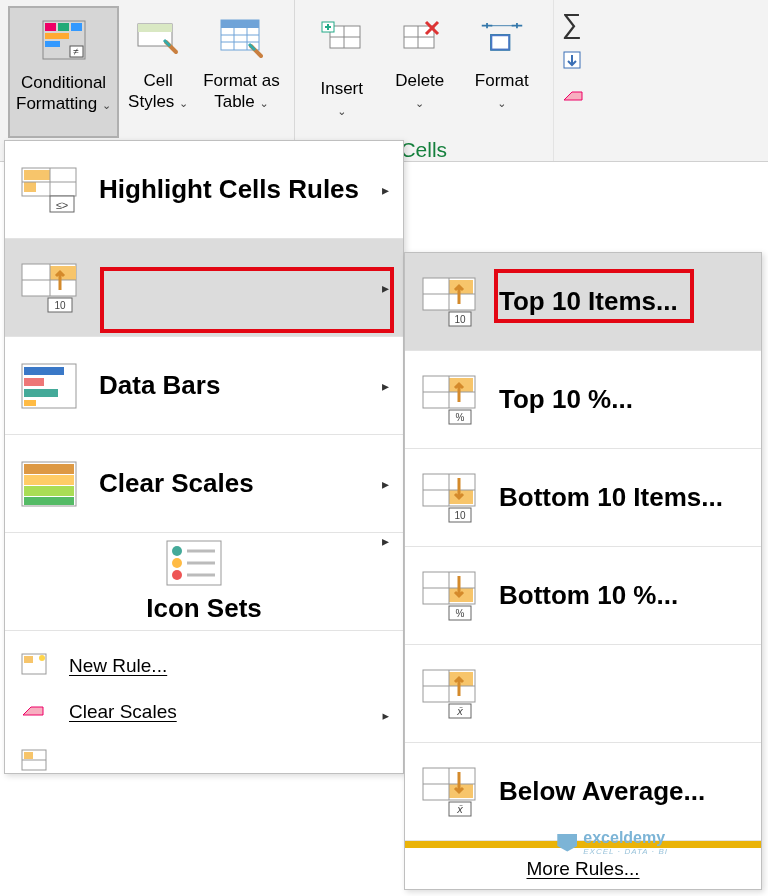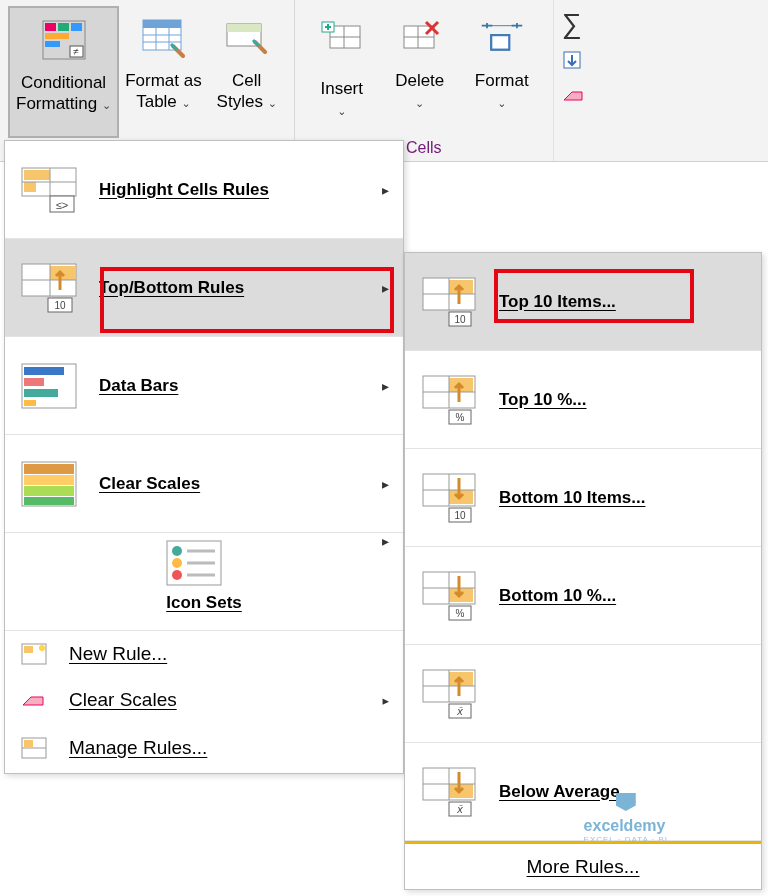--- a/index.html
+++ b/index.html
@@ -54,22 +54,22 @@
     text-align: center;
     font-size: 17px;
     line-height: 1.25;
   }
   .ribbon-btn .dd {
     font-size: 11px;
     color: #444;
     margin-top: 2px;
   }
   .ribbon-group-label {
-    font-size: 16px;
-    color: #701a75;
+    font-size: 21px;
+    color: #15803d;
     text-align: center;
     margin-top: auto;
     padding-bottom: 4px;
   }
   .cells-group {
     position: relative;
   }
   .cells-row {
     display: flex;
   }
@@ -115,35 +115,34 @@
   .menu-item-large .mi-icon {
     width: 60px;
     height: 60px;
     flex: 0 0 60px;
     margin-right: 20px;
     display: flex;
     align-items: center;
     justify-content: center;
   }
   .menu-item-large .mi-text {
-    font-size: 17px;
+    font-size: 26px;
     font-weight: 600;
-    text-decoration: underline;
     text-underline-offset: 3px;
   }
   .menu-item-large .arrow {
     position: absolute;
     right: 14px;
     font-size: 14px;
     color: #333;
   }
 
   .menu-item-small {
     display: flex;
-    align-items: center;
+    align-items: flex-end;
     height: 46px;
     padding: 0 14px;
     cursor: pointer;
     position: relative;
   }
   .menu-item-small .sm-icon {
     width: 30px;
     height: 26px;
     margin-right: 20px;
     display: flex;
@@ -157,52 +156,52 @@
   }
   .menu-item-small .arrow {
     position: absolute; right: 14px; font-size: 13px; color:#333;
   }
 
   .menu-more {
     height: 48px;
     display:flex;
     align-items:center;
     justify-content:center;
-    border-top: 3px solid #eab308;
+    border-top: 7px solid #eab308;
   }
   .menu-more span {
     font-size: 19px;
     text-decoration: underline;
     text-underline-offset: 3px;
   }
 
   .highlight-box {
     border: 4px solid #e30613;
     position: absolute;
     pointer-events: none;
   }
 
   .watermark {
     position: absolute;
     right: 100px;
-    bottom: 52px;
+    bottom: 40px;
     font-size: 16px;
     color: #7cb4d6;
     font-weight: 600;
     display:flex;
     align-items:center;
     gap:6px;
-    flex-direction:column;
   }
   .watermark small {
     display:block;
     font-size:8px;
     letter-spacing:1px;
     color:#9bc4db;
     font-weight:400;
+    font-style:italic;
   }
   .watermark .wm-icon {
     width:20px;height:18px;background:#7cb4d6;
     clip-path: polygon(0 0,100% 0,100% 70%,50% 100%,0 70%);
     position:relative;
   }
 
 </style>
 </head>
 <body>
@@ -224,45 +223,45 @@
             <text x="34" y="35" font-size="10" text-anchor="middle" fill="#333">≠</text>
           </svg>
         </div>
         <div class="label"><span style="white-space:pre-line;">Conditional
 Formatting</span> <span class="dd">⌄</span></div>
       </div>
 
       <div class="ribbon-btn">
         <div class="icon-slot">
           <svg width="44" height="40" viewBox="0 0 44 40">
+            <rect x="2" y="6" width="34" height="22" fill="#fff" stroke="#888"></rect>
+            <rect x="2" y="6" width="34" height="8" fill="#d9e8c3"></rect>
+            <path d="M30 24 L40 34" stroke="#c97f3f" stroke-width="4" stroke-linecap="round"></path>
+            <path d="M28 22 L34 28" stroke="#3aa" stroke-width="3"></path>
+          </svg>
+        </div>
+        <div class="label"><span style="white-space:pre-line;">Cell
+Styles</span> <span class="dd">⌄</span></div>
+      </div>
+
+      <div class="ribbon-btn">
+        <div class="icon-slot">
+          <svg width="44" height="40" viewBox="0 0 44 40">
             <rect x="2" y="2" width="38" height="30" fill="#fff" stroke="#6fa3d8"></rect>
             <rect x="2" y="2" width="38" height="8" fill="#6fa3d8"></rect>
             <line x1="2" y1="17" x2="40" y2="17" stroke="#6fa3d8"></line>
             <line x1="2" y1="24" x2="40" y2="24" stroke="#6fa3d8"></line>
             <line x1="15" y1="2" x2="15" y2="32" stroke="#6fa3d8"></line>
             <line x1="28" y1="2" x2="28" y2="32" stroke="#6fa3d8"></line>
             <path d="M32 28 L42 38" stroke="#c97f3f" stroke-width="4" stroke-linecap="round"></path>
             <path d="M30 26 L36 32" stroke="#3aa" stroke-width="3"></path>
           </svg>
         </div>
         <div class="label"><span style="white-space:pre-line;">Format as
 Table</span> <span class="dd">⌄</span></div>
-      </div>
-
-      <div class="ribbon-btn">
-        <div class="icon-slot">
-          <svg width="44" height="40" viewBox="0 0 44 40">
-            <rect x="2" y="6" width="34" height="22" fill="#fff" stroke="#888"></rect>
-            <rect x="2" y="6" width="34" height="8" fill="#d9e8c3"></rect>
-            <path d="M30 24 L40 34" stroke="#c97f3f" stroke-width="4" stroke-linecap="round"></path>
-            <path d="M28 22 L34 28" stroke="#3aa" stroke-width="3"></path>
-          </svg>
-        </div>
-        <div class="label"><span style="white-space:pre-line;">Cell
-Styles</span> <span class="dd">⌄</span></div>
       </div>
     </div>
   </div>
 
   <div class="ribbon-group cells-group" style="flex-direction:column;">
     <div class="cells-row">
       <div class="ribbon-btn" style="min-width:78px;gap:8px;">
         <div class="icon-slot">
           <svg width="44" height="36" viewBox="0 0 44 36">
             <rect x="10" y="6" width="30" height="22" fill="#fff" stroke="#888"></rect>
@@ -341,21 +340,20 @@
       <svg width="58" height="52" viewBox="0 0 58 52">
         <rect x="2" y="2" width="54" height="32" fill="#fff" stroke="#999"></rect>
         <rect x="30" y="4" width="26" height="14" fill="#f7c56b"></rect>
         <line x1="30" y1="2" x2="30" y2="34" stroke="#999"></line>
         <line x1="2" y1="18" x2="56" y2="18" stroke="#999"></line>
         <path d="M40 28 L40 10 M36 14 L40 10 L44 14" stroke="#d48a2b" stroke-width="3" fill="none"></path>
         <rect x="28" y="36" width="24" height="14" fill="#fff" stroke="#666"></rect>
         <text x="40" y="47" text-anchor="middle" font-size="10" fill="#444">10</text>
       </svg>
     </div>
-    <div class="mi-text">Top/Bottom Rules</div>
     <div class="arrow">▸</div>
   </div>
 
   <div class="menu-item-large">
     <div class="mi-icon">
       <svg width="58" height="48" viewBox="0 0 58 48">
         <rect x="2" y="2" width="54" height="44" fill="#fff" stroke="#999"></rect>
         <rect x="4" y="5" width="40" height="8" fill="#3a78c7"></rect>
         <rect x="4" y="16" width="20" height="8" fill="#e77"></rect>
         <rect x="4" y="27" width="34" height="8" fill="#4a9"></rect>
@@ -418,21 +416,20 @@
   </div>
 
   <div class="menu-item-small" style="height:50px;">
     <div class="sm-icon">
       <svg width="26" height="22">
           <rect x="1" y="1" width="24" height="20" fill="#fff" stroke="#999"></rect>
           <rect x="3" y="3" width="9" height="7" fill="#f7c56b"></rect>
           <line x1="1" y1="11" x2="25" y2="11" stroke="#999"></line>
         </svg>
     </div>
-    <div class="sm-text">Manage Rules...</div>
   </div>
 </div>
 
 <div class="menu menu-sub">
 
   <div class="menu-item-large hovered">
     <div class="mi-icon">
       <svg width="56" height="52" viewBox="0 0 56 52">
         <rect x="2" y="2" width="52" height="32" fill="#fff" stroke="#999"></rect>
         <rect x="28" y="4" width="24" height="14" fill="#f7c56b"></rect>

